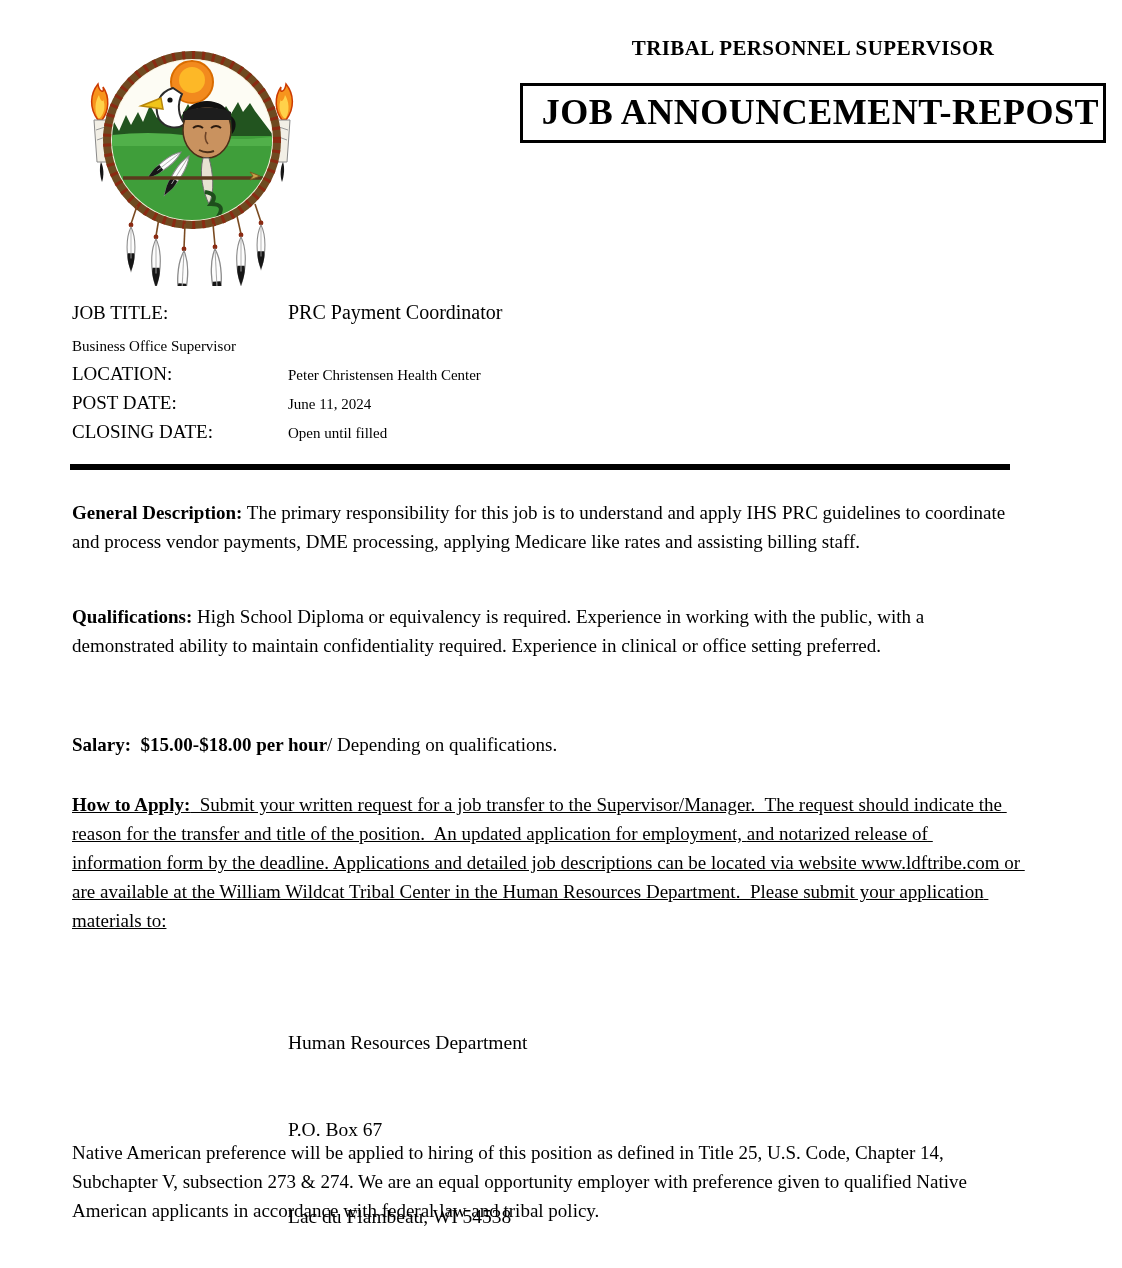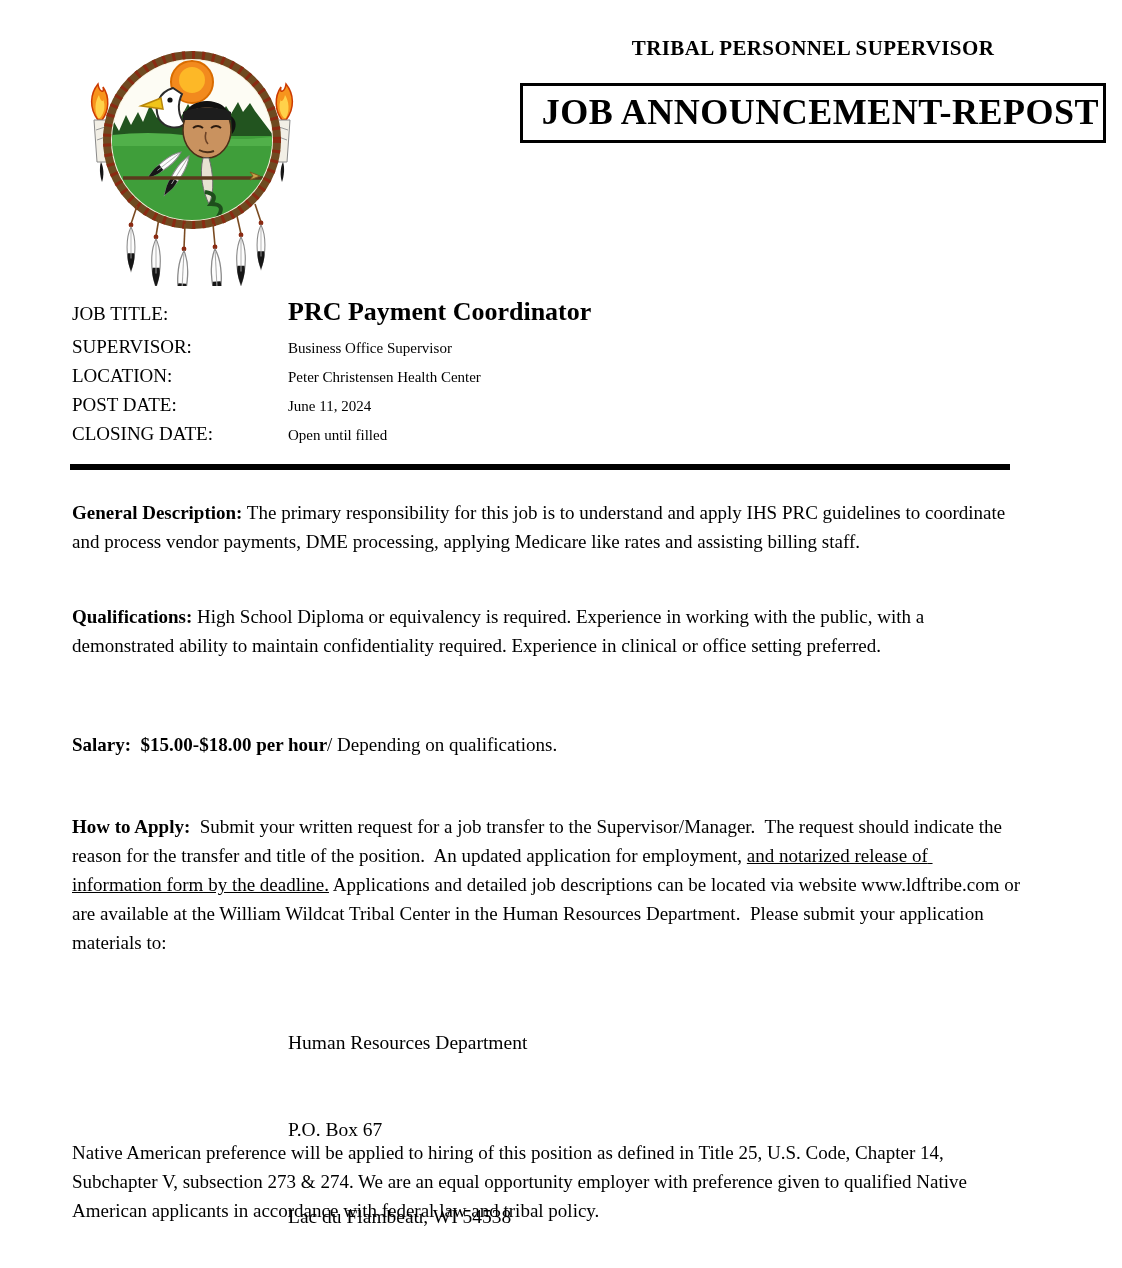--- a/index.html
+++ b/index.html
@@ -55,22 +55,22 @@
     line-height: 27px;
   }
   .detail-row.first { margin-bottom: 5px; }
   .detail-label {
     flex: 0 0 216px;
     font-weight: normal;
     font-size: 19px;
   }
   .detail-value { font-size: 15px; }
   .detail-value.big {
-    font-weight: bold;
-    font-size: 26px;
+    font-weight: normal;
+    font-size: 20px;
     line-height: 32px;
   }
   
   .rule {
     position: absolute;
     left: 70px; top: 464px;
     width: 940px; height: 6px;
     background: #000;
   }
   
@@ -79,21 +79,21 @@
     left: 72px;
     width: 948px;
     font-size: 19px;
     line-height: 29px;
     white-space: pre-wrap;
   }
   .para b { font-weight: bold; }
   .p-general  { top: 498px; }
   .p-qual     { top: 602px; }
   .p-salary   { top: 730px; }
-  .p-apply    { top: 812px; }
+  .p-apply    { top: 790px; text-decoration: underline; }
   .address    {
     position: absolute;
     left: 288px; top: 970px;
     font-size: 19.5px;
     line-height: 29px;
     white-space: pre-wrap;
   }
   .p-footer   { top: 1138px; }
   .u { text-decoration: underline; }
 </style>
@@ -204,21 +204,20 @@
     <div class="dept-title">TRIBAL PERSONNEL SUPERVISOR</div>
     <div class="announce-box">JOB ANNOUNCEMENT-REPOST</div>
   </div>
 
   <div class="details">
     <div class="detail-row first">
       <span class="detail-label">JOB TITLE:</span>
       <span class="detail-value big">PRC Payment Coordinator</span>
     </div>
     <div class="detail-row">
-      <span class="detail-label">SUPERVISOR:</span>
       <span class="detail-value">Business Office Supervisor</span>
     </div>
     <div class="detail-row">
       <span class="detail-label">LOCATION:</span>
       <span class="detail-value">Peter Christensen Health Center</span>
     </div>
     <div class="detail-row">
       <span class="detail-label">POST DATE:</span>
       <span class="detail-value">June 11, 2024</span>
     </div>

